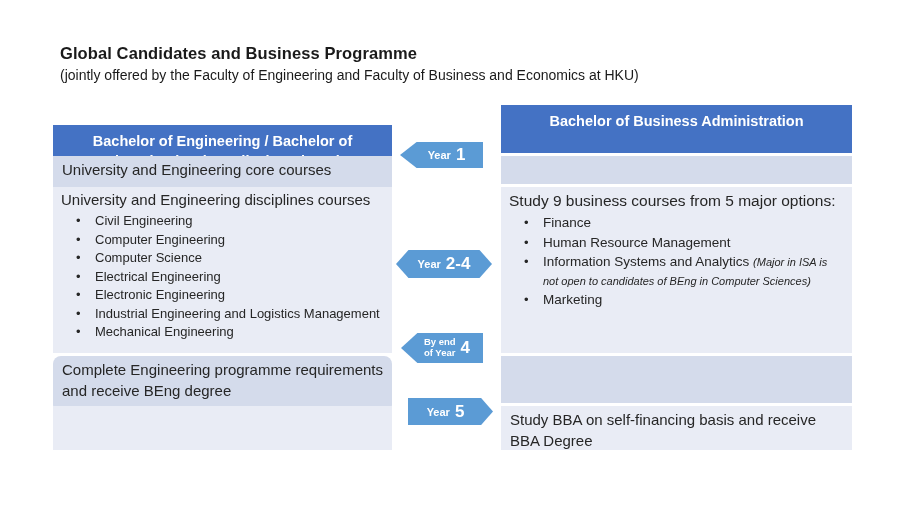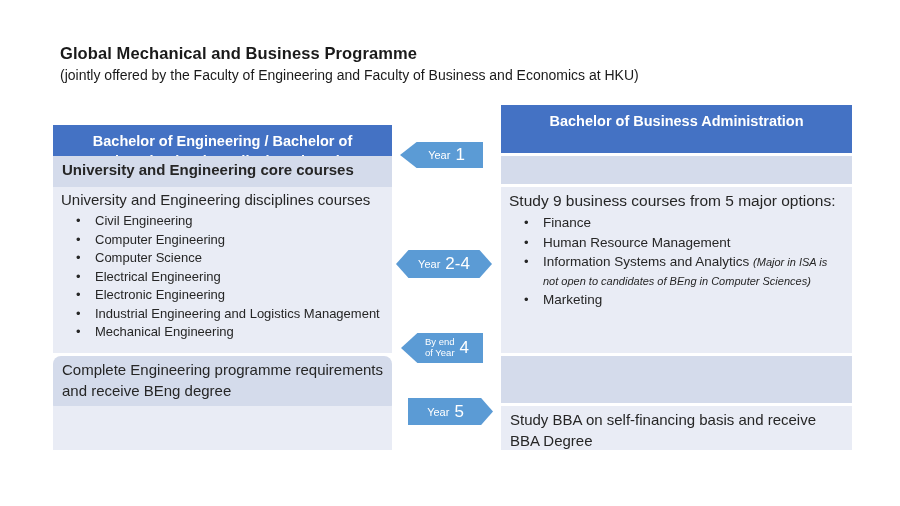--- a/index.html
+++ b/index.html
@@ -32,21 +32,21 @@
     padding:6px 18px 0 18px;
   }
   .hdr-left{left:53px;top:105px;width:339px;height:48px;margin-top:20px;}
   .hdr-right{left:501px;top:105px;width:351px;height:48px;}
 
   
   .row{padding:4px 9px;font-size:15px;line-height:20px;color:#262626;}
   .row-dark{background:#D4DBEB;}
   .row-light{background:#E9ECF5;}
 
-  .l-r2{left:53px;top:156px;width:339px;height:34px;font-weight:bold;}
+  .l-r2{left:53px;top:156px;width:339px;height:34px;}
   .l-r3{left:53px;top:187px;width:339px;height:166px;padding:4px 8px;}
   .l-r4{left:53px;top:356px;width:339px;height:57px;line-height:21px;padding-top:3px;border-radius:8px;}
   .l-r5{left:53px;top:406px;width:339px;height:44px;}
 
   .r-r2{left:501px;top:156px;width:351px;height:28px;}
   .r-r3{left:501px;top:187px;width:351px;height:166px;padding:5px 8px;}
   .r-r4{left:501px;top:356px;width:351px;height:47px;}
   .r-r5{left:501px;top:406px;width:351px;height:44px;line-height:21px;padding-top:3px;}
 
   .box-heading{font-size:15px;margin:0 0 3px 0;color:#262626;}
@@ -65,40 +65,40 @@
   }
   ul.bullets.biz li{font-size:13.5px;line-height:17.5px;margin-bottom:1px;}
   .note{
     font-style:italic;font-size:11px;color:#262626;
   }
 
   
   .arrow{
     background:#5B9BD5;
     display:flex;align-items:center;justify-content:center;
-    color:#fff;font-weight:normal;
+    color:#fff;font-weight:bold;
     gap:5px;
   }
   .arrow .yr-prefix{font-size:11px;}
   .arrow .yr-value{font-size:17px;}
   .arrow-left{clip-path:polygon(0% 50%, 20% 0%, 100% 0%, 100% 100%, 20% 100%);padding-left:10px;}
   .arrow-both{clip-path:polygon(0% 50%, 13% 0%, 87% 0%, 100% 50%, 87% 100%, 13% 100%);}
   .arrow-right{clip-path:polygon(0% 0%, 86% 0%, 100% 50%, 86% 100%, 0% 100%);padding-right:10px;}
 
   .ar-y1{left:400px;top:142px;width:83px;height:26px;}
   .ar-y24{left:396px;top:250px;width:96px;height:28px;}
   .ar-y4{left:401px;top:333px;width:82px;height:30px;}
   .ar-y5{left:408px;top:398px;width:85px;height:27px;}
 
   .two-line{font-size:9.5px;line-height:1.15;text-align:left;}
 </style>
 </head>
 <body>
 
-<div class="abs page-title">Global Mechanical and Business Programme</div>
+<div class="abs page-title">Global Candidates and Business Programme</div>
 <div class="abs page-subtitle">(jointly offered by the Faculty of Engineering and Faculty of Business and Economics at HKU)</div>
 
 <div class="abs col-header hdr-left">Bachelor of Engineering / Bachelor of Engineering in Biomedical Engineering</div>
 
 <div class="abs row row-dark l-r2">University and Engineering core courses</div>
 
 <div class="abs row-light l-r3">
   <div class="box-heading">University and Engineering disciplines courses</div>
   <ul class="bullets">
     <li>Civil Engineering</li>

